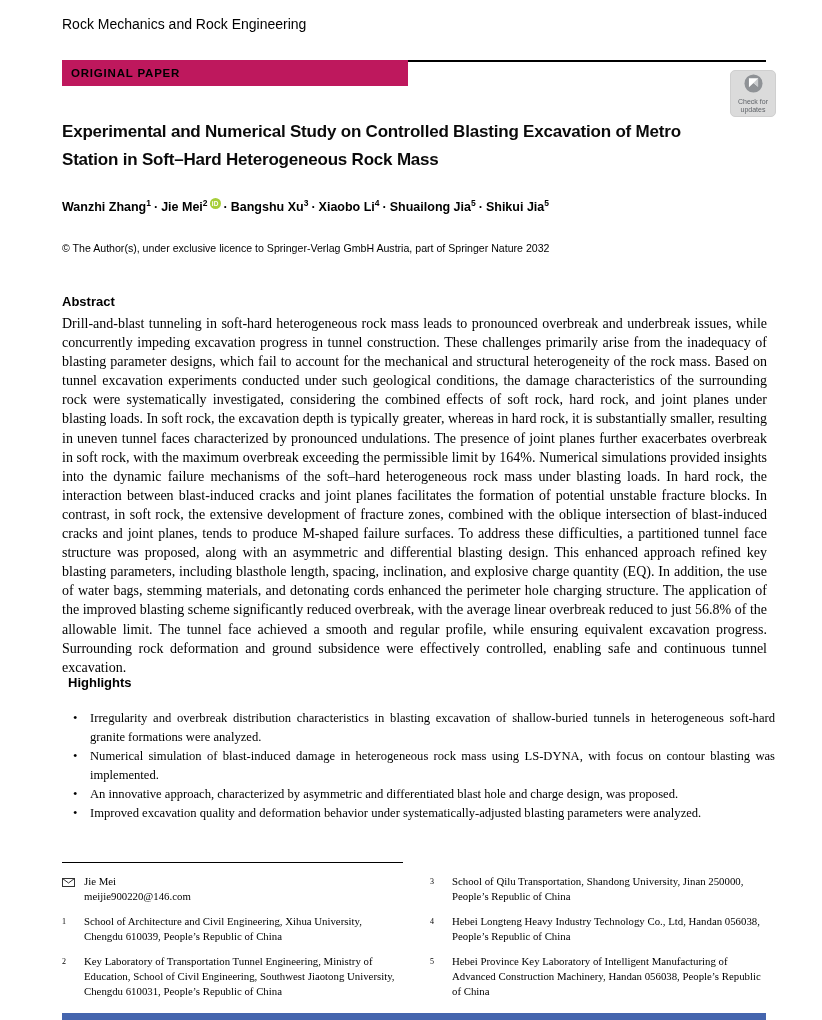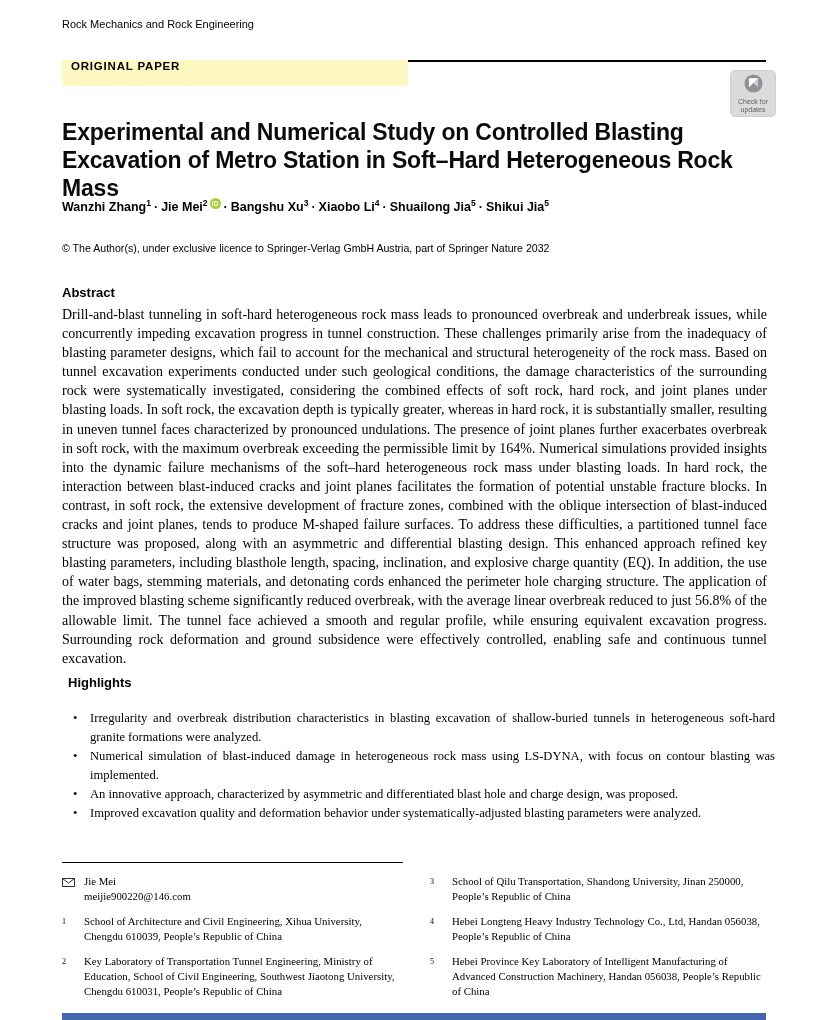--- a/index.html
+++ b/index.html
@@ -2,44 +2,44 @@
 <html><head>
 <meta charset="utf-8">
 <style>
   * { margin:0; padding:0; box-sizing:border-box; }
   html,body { background:#ffffff; }
   .page {
     position:relative; width:822px; height:1020px; background:#ffffff;
     font-family:"Liberation Sans", sans-serif; color:#000; overflow:hidden;
   }
   
-  .jheader { position:absolute; left:62px; top:16px; font-size:11px; line-height:16px; }
+  .jheader { position:absolute; left:62px; top:16px; font-size:14px; line-height:16px; }
   .jdoi { color:#000; text-decoration:none; display:block; }
   
   .band-row { position:absolute; left:62px; right:56px; top:60px; height:26px; display:flex; align-items:flex-start; }
-  .band { width:346px; height:26px; background:#fef9c3; display:flex; align-items:flex-start; padding-left:9px;
+  .band { width:346px; height:26px; background:#be185d; display:flex; align-items:center; padding-left:9px;
           font-size:11.5px; font-weight:700; letter-spacing:0.8px; }
   .band-rule { flex:1; height:2px; background:#000; }
   
   .check-badge { position:absolute; right:46px; top:70px; width:46px; height:47px; background:#dbdbdb;
                  border:1px solid #cfcfcf; border-radius:5px; text-align:center; padding-top:3px; cursor:pointer; }
   .check-badge .check-text { font-size:7px; line-height:8px; color:#5f6368; margin-top:1px; }
   
-  .title { position:absolute; left:62px; top:118px; width:672px; font-size:23px; font-weight:700;
+  .title { position:absolute; left:62px; top:118px; width:672px; font-size:17px; font-weight:700;
            line-height:28px; letter-spacing:-0.2px; color:#0a0a0a; }
   .authors { position:absolute; left:62px; top:198px; width:704px; font-size:12.5px; font-weight:700; }
   .authors sup { font-size:8.5px; }
   .sep { padding:0 3px; font-weight:700; }
   .orcid { display:inline-block; width:11px; height:11px; background:#a6ce39; border-radius:50%;
            color:#fff; font-size:6.5px; font-weight:700; text-align:center; line-height:11px;
            vertical-align:super; margin-left:2px; }
   
   .dates { position:absolute; left:62px; top:241px; width:704px; font-size:10.6px; line-height:15.5px; }
   
-  .abstract { position:absolute; left:62px; top:285px; width:705px; }
+  .abstract { position:absolute; left:62px; top:294px; width:705px; }
   .sec-head { font-size:13px; font-weight:700; font-family:"Liberation Sans", sans-serif; margin-bottom:5px; }
   .abstract p { font-family:"Liberation Serif", serif; font-size:14px; line-height:19.1px; text-align:justify; }
   
   .highlights { position:absolute; left:68px; top:675px; width:707px; }
   .highlights ul { list-style:none; margin-top:19px; }
   .highlights li { display:flex; font-family:"Liberation Serif", serif; font-size:12.6px; line-height:19.1px; }
   .bullet { width:22px; flex:none; text-align:left; padding-left:5px; }
   .hl-text { flex:1; text-align:justify; }
   
   .footnotes { position:absolute; left:62px; top:862px; width:705px; font-family:"Liberation Serif", serif; }

